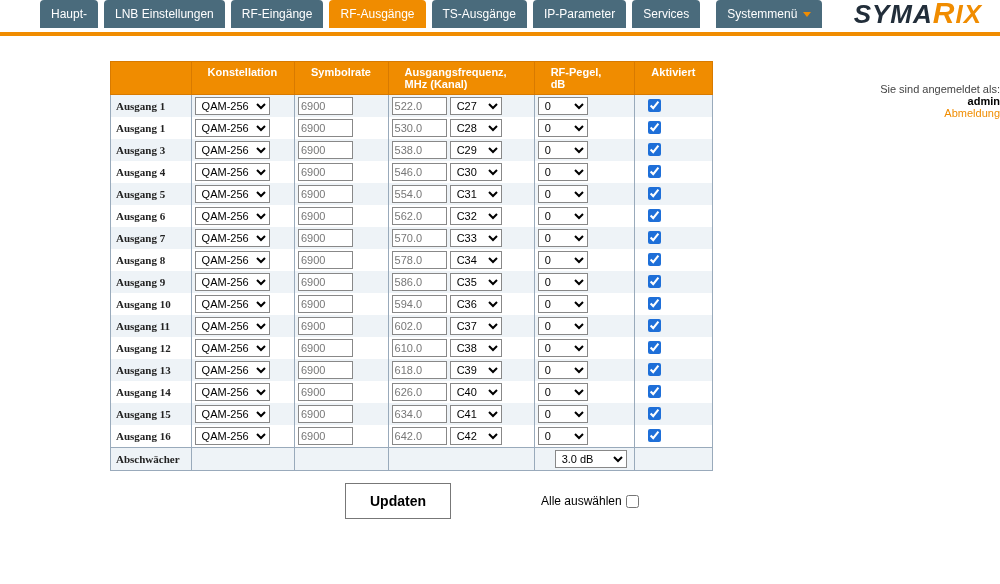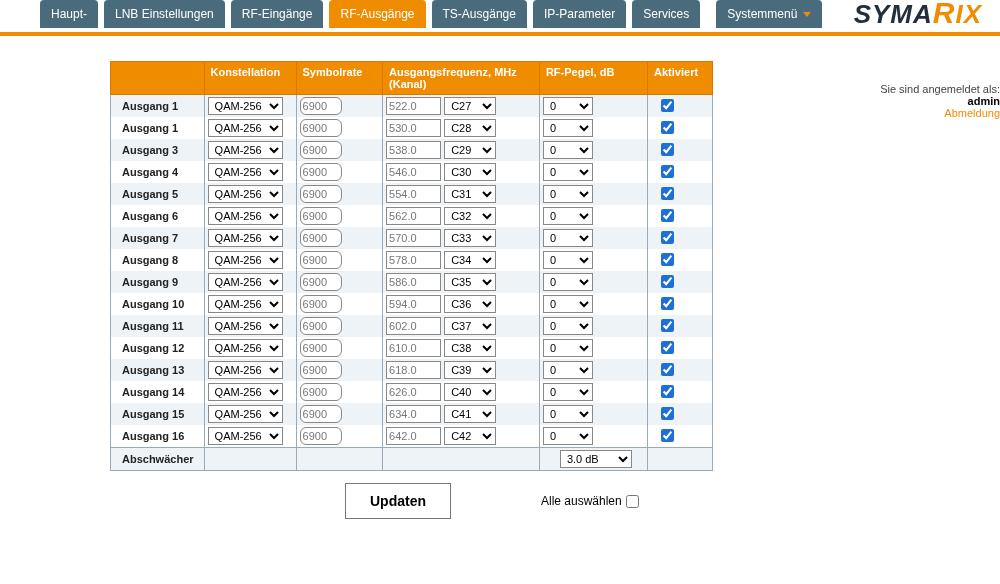--- a/index.html
+++ b/index.html
@@ -17,31 +17,31 @@
 .logo .r { font-size: 30px; }
 
 .main { display: flex; padding: 25px 0 0 0; }
 .content { margin-left: 110px; width: 603px; }
 .side { margin-left: 135px; font-size: 11px; color: #555; text-align: right; margin-top: 22px; }
 .side .login-line { color: #444; }
 .side b { font-weight: bold; color: #000; }
 .side .logout { color: #f08c00; }
 
 table.grid { border-collapse: collapse; width: 603px; border: 1px solid #9ab; }
-table.grid th { background: #f08c00; color: #fff; font-weight: bold; padding: 4px 6px; text-align: left; font-size: 11px; border: 1px solid #d87a00; vertical-align: top; }
+table.grid th { background: #f08c00; color: #fff; font-weight: bold; padding: 4px 16px; text-align: left; font-size: 11px; border: 1px solid #d87a00; vertical-align: top; }
 table.grid td { padding: 2px 3px; border-left: 1px solid #9ab; border-right: 1px solid #9ab; font-size: 11px; }
 table.grid tbody tr:nth-child(odd) td { background: #eef3f7; }
 table.grid tbody tr:nth-child(even) td { background: #fff; }
-table.grid td.rowhdr { font-weight: bold; color: #222; padding-left: 11px; white-space: nowrap; }
+table.grid td.rowhdr { font-weight: bold; color: #222; padding-left: 5px; white-space: nowrap; font-family: Liberation Serif, serif; }
 table.grid tbody tr.last td { border-top: 1px solid #9ab; border-bottom: 1px solid #9ab; }
 
 select, input[type=text] { font-size: 11px; padding: 1px 2px; border: 1px solid #888; background: #fff; height: 18px; }
 input[type=text] { color: #777; }
 .sel-con { width: 75px; }
-.inp-sr  { width: 42px; border-radius: 6px; }
+.inp-sr  { width: 55px; }
 .inp-freq{ width: 55px; }
 .sel-ch  { width: 52px; }
 .sel-peg { width: 50px; }
 .sel-att { width: 72px; margin-left: 17px; }
 .chk { margin-left: 10px; accent-color: #1e6fd8; }
 
 .below { display: flex; align-items: center; margin-top: 12px; }
 .btn-update { margin-left: 235px; padding: 9px 24px; font-size: 14px; font-weight: bold; border: 1px solid #777; background: #fff; cursor: pointer; }
 .sel-all { margin-left: 90px; font-size: 12px; display: flex; align-items: center; gap: 4px; }
 </style>

